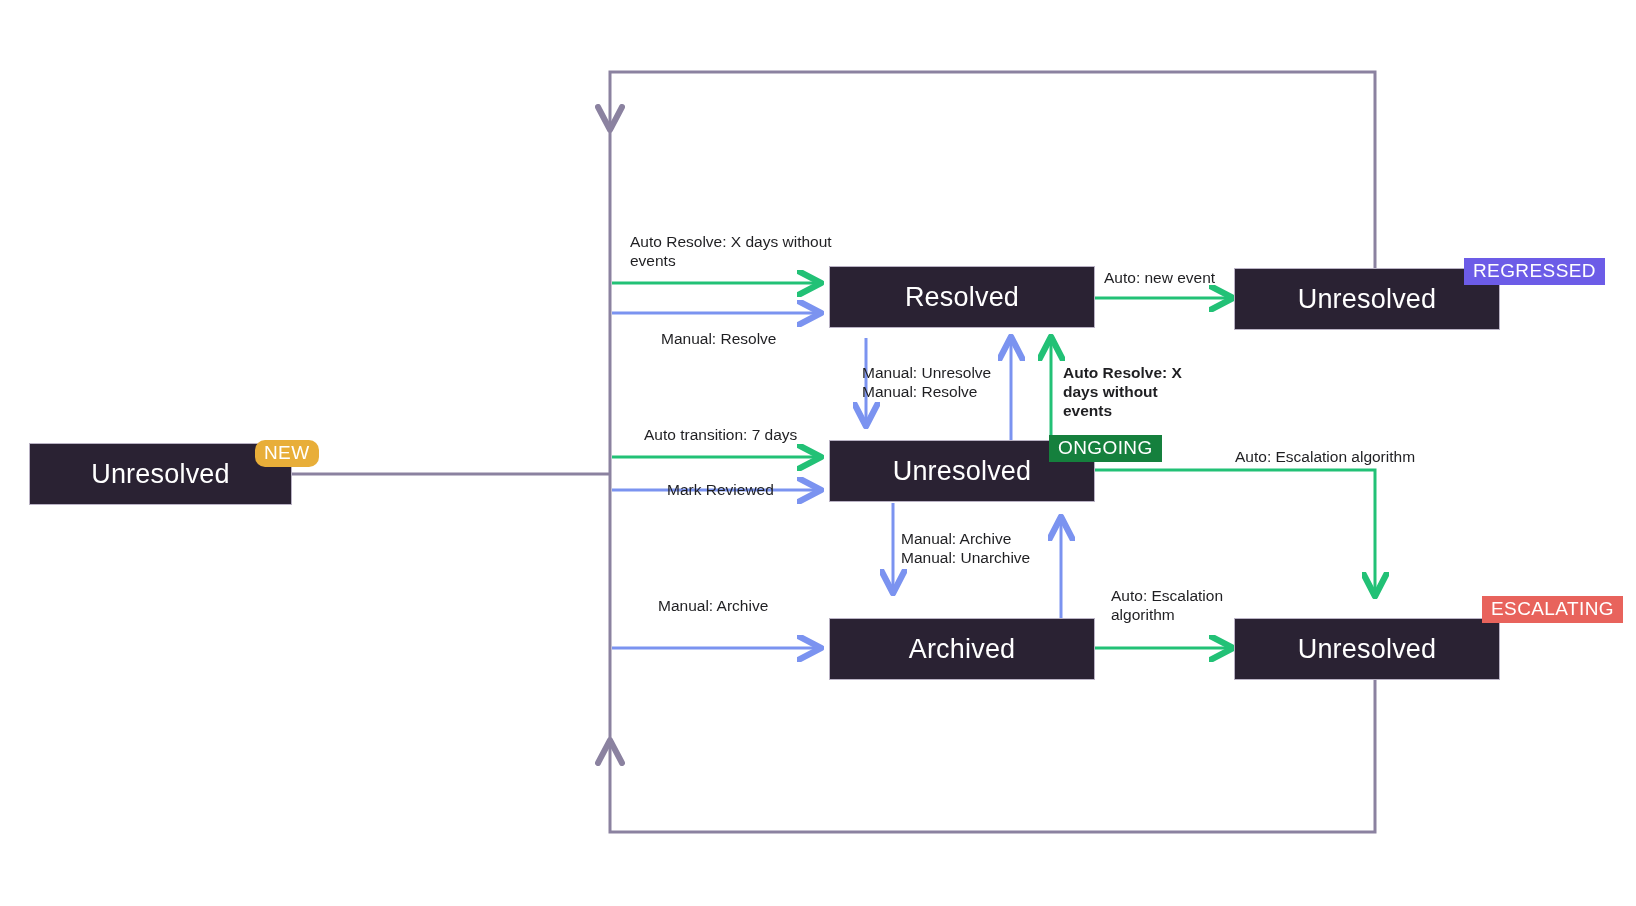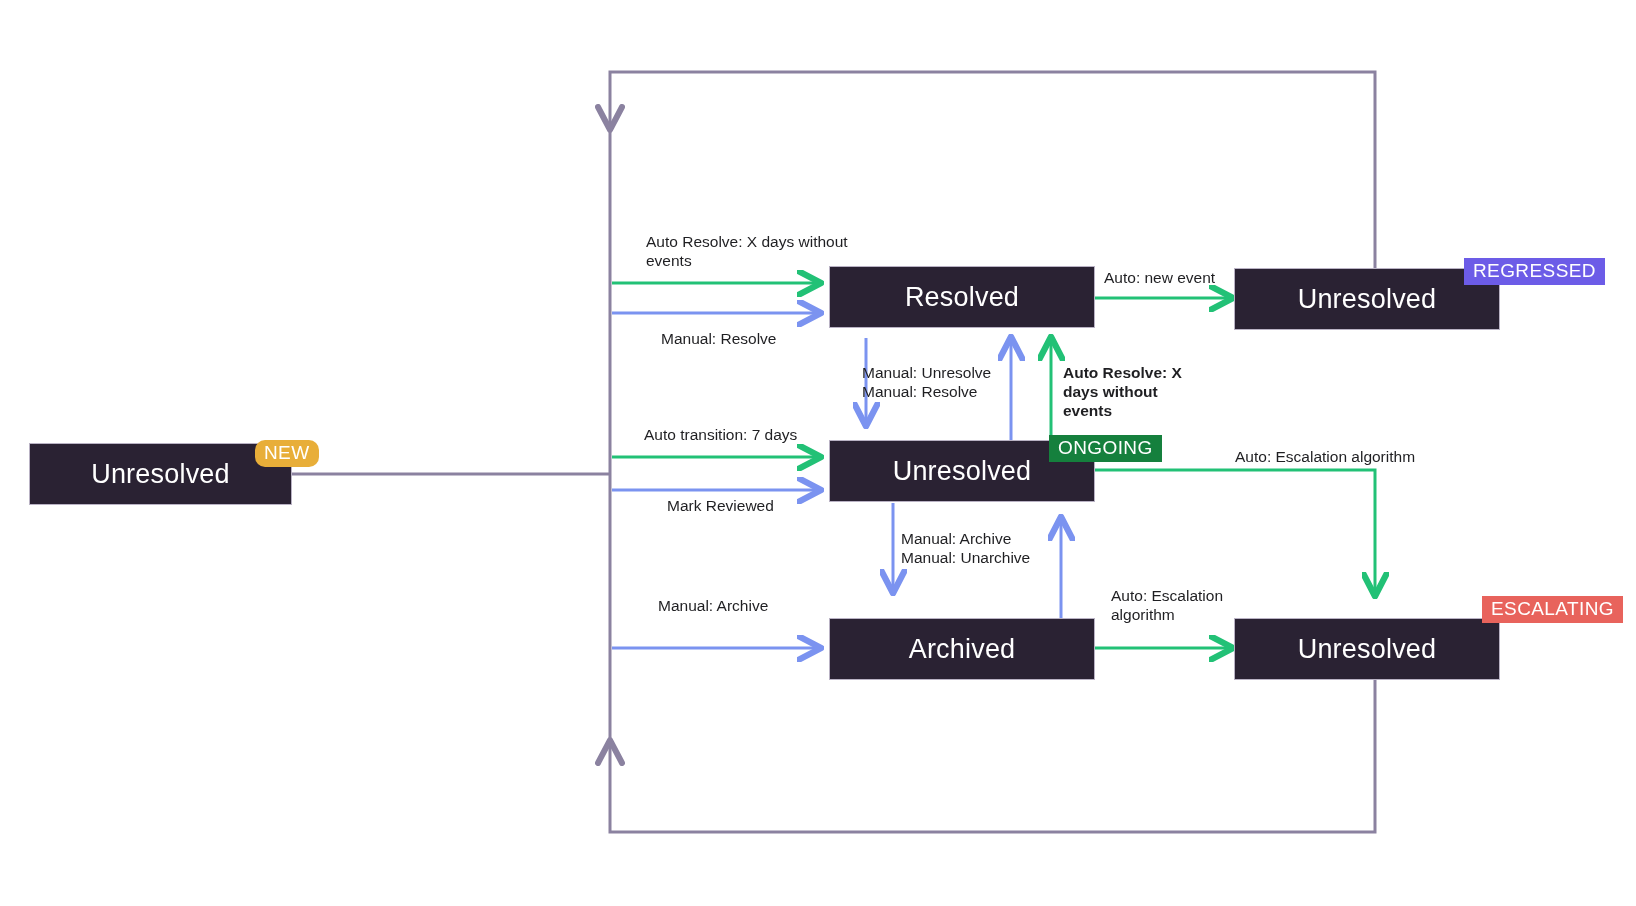--- a/index.html
+++ b/index.html
@@ -114,37 +114,37 @@
     <span>Archived</span>
   </div>
 
   <div class="node" style="left:1234px;top:618px;width:266px;height:62px;">
     <span>Unresolved</span>
   </div>
   <div class="badge escalating" style="left:1462px;top:596px;height:27px;">
     <span>ESCALATING</span>
   </div>
 
-  <div class="elabel" style="left:646px;top:232px;">Auto Resolve: X days without
+  <div class="elabel" style="left:630px;top:232px;">Auto Resolve: X days without
 events</div>
 
   <div class="elabel" style="left:661px;top:329px;">Manual: Resolve</div>
 
   <div class="elabel" style="left:1104px;top:268px;">Auto: new event</div>
 
   <div class="elabel" style="left:862px;top:363px;">Manual: Unresolve
 Manual: Resolve</div>
 
   <div class="elabel" style="left:1063px;top:363px;font-weight:bold;">Auto Resolve: X
 days without
 events</div>
 
   <div class="elabel" style="left:644px;top:425px;">Auto transition: 7 days</div>
 
-  <div class="elabel" style="left:667px;top:496px;">Mark Reviewed</div>
+  <div class="elabel" style="left:667px;top:480px;">Mark Reviewed</div>
 
   <div class="elabel" style="left:1235px;top:447px;">Auto: Escalation algorithm</div>
 
   <div class="elabel" style="left:901px;top:529px;">Manual: Archive
 Manual: Unarchive</div>
 
   <div class="elabel" style="left:658px;top:596px;">Manual: Archive</div>
 
   <div class="elabel" style="left:1111px;top:586px;">Auto: Escalation
 algorithm</div>

